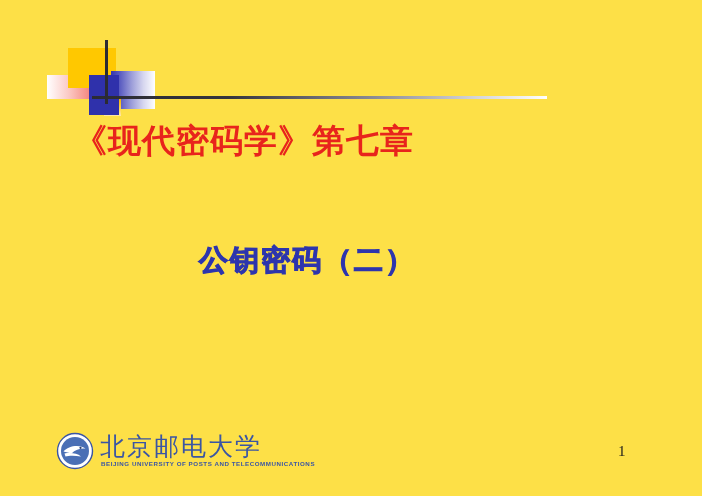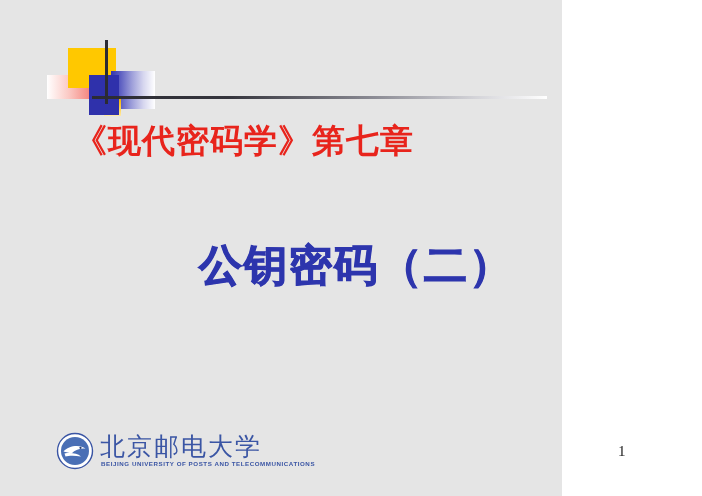--- a/index.html
+++ b/index.html
@@ -12,23 +12,23 @@
     height: 496px;
     overflow: hidden;
     font-family: "Liberation Sans", sans-serif;
     position: relative;
   }
 
   #slide {
     position: absolute;
     left: 0;
     top: 0;
-    width: 562px;
+    width: 702px;
     height: 496px;
-    background: #e5e5e5;
+    background: #fde047;
   }
 
   
   .motif {
     position: absolute;
     left: 0;
     top: 0;
     width: 702px;
     height: 130px;
   }
@@ -114,22 +114,22 @@
     color: #e8241c;
     letter-spacing: 1px;
     line-height: 1.2;
     white-space: nowrap;
   }
 
   .main-title {
     position: absolute;
     left: 199px;
     top: 243px;
-    font-family: Liberation Mono, monospace;
-    font-size: 43px;
+    font-family: Liberation Sans, sans-serif;
+    font-size: 29px;
     font-weight: bold;
     color: #2d35ad;
     letter-spacing: 2px;
     line-height: 1.2;
     white-space: nowrap;
     -webkit-text-stroke: 1px #2d35ad;
   }
 
   
   .logo {

